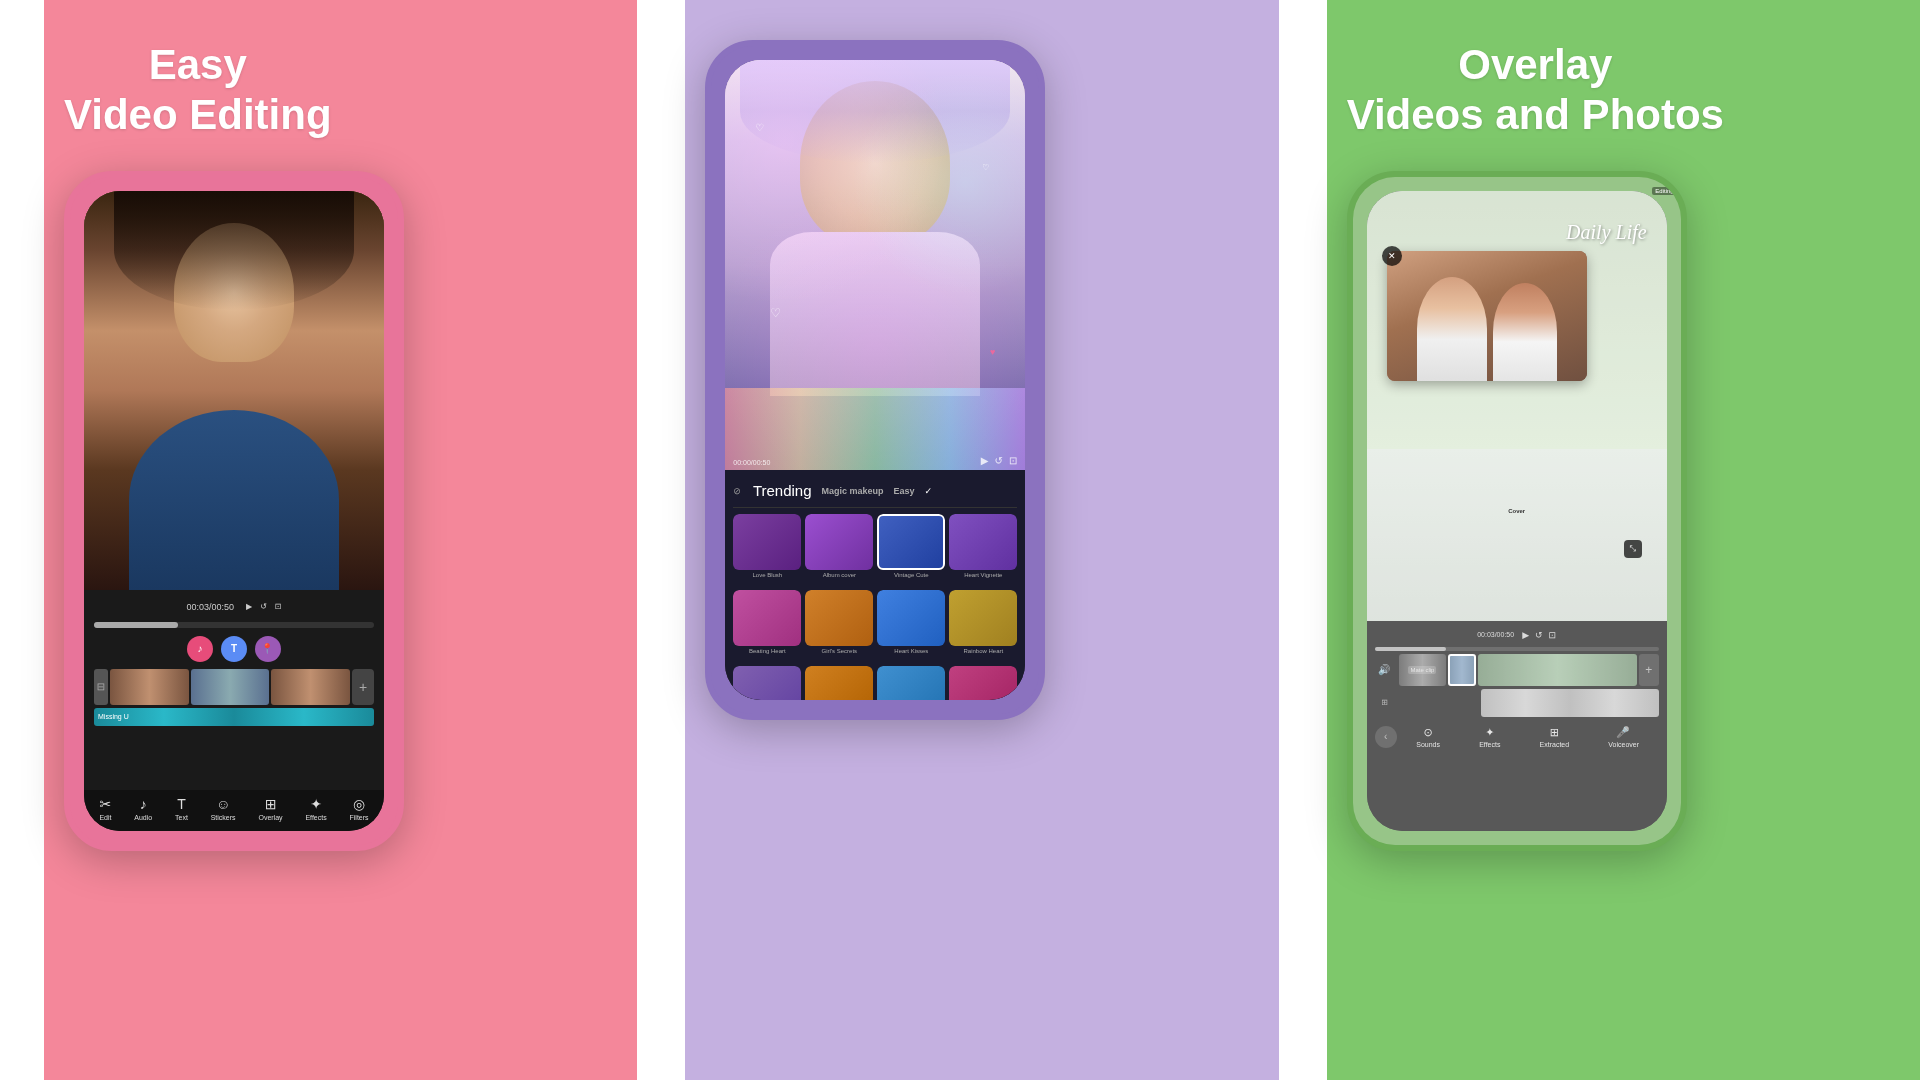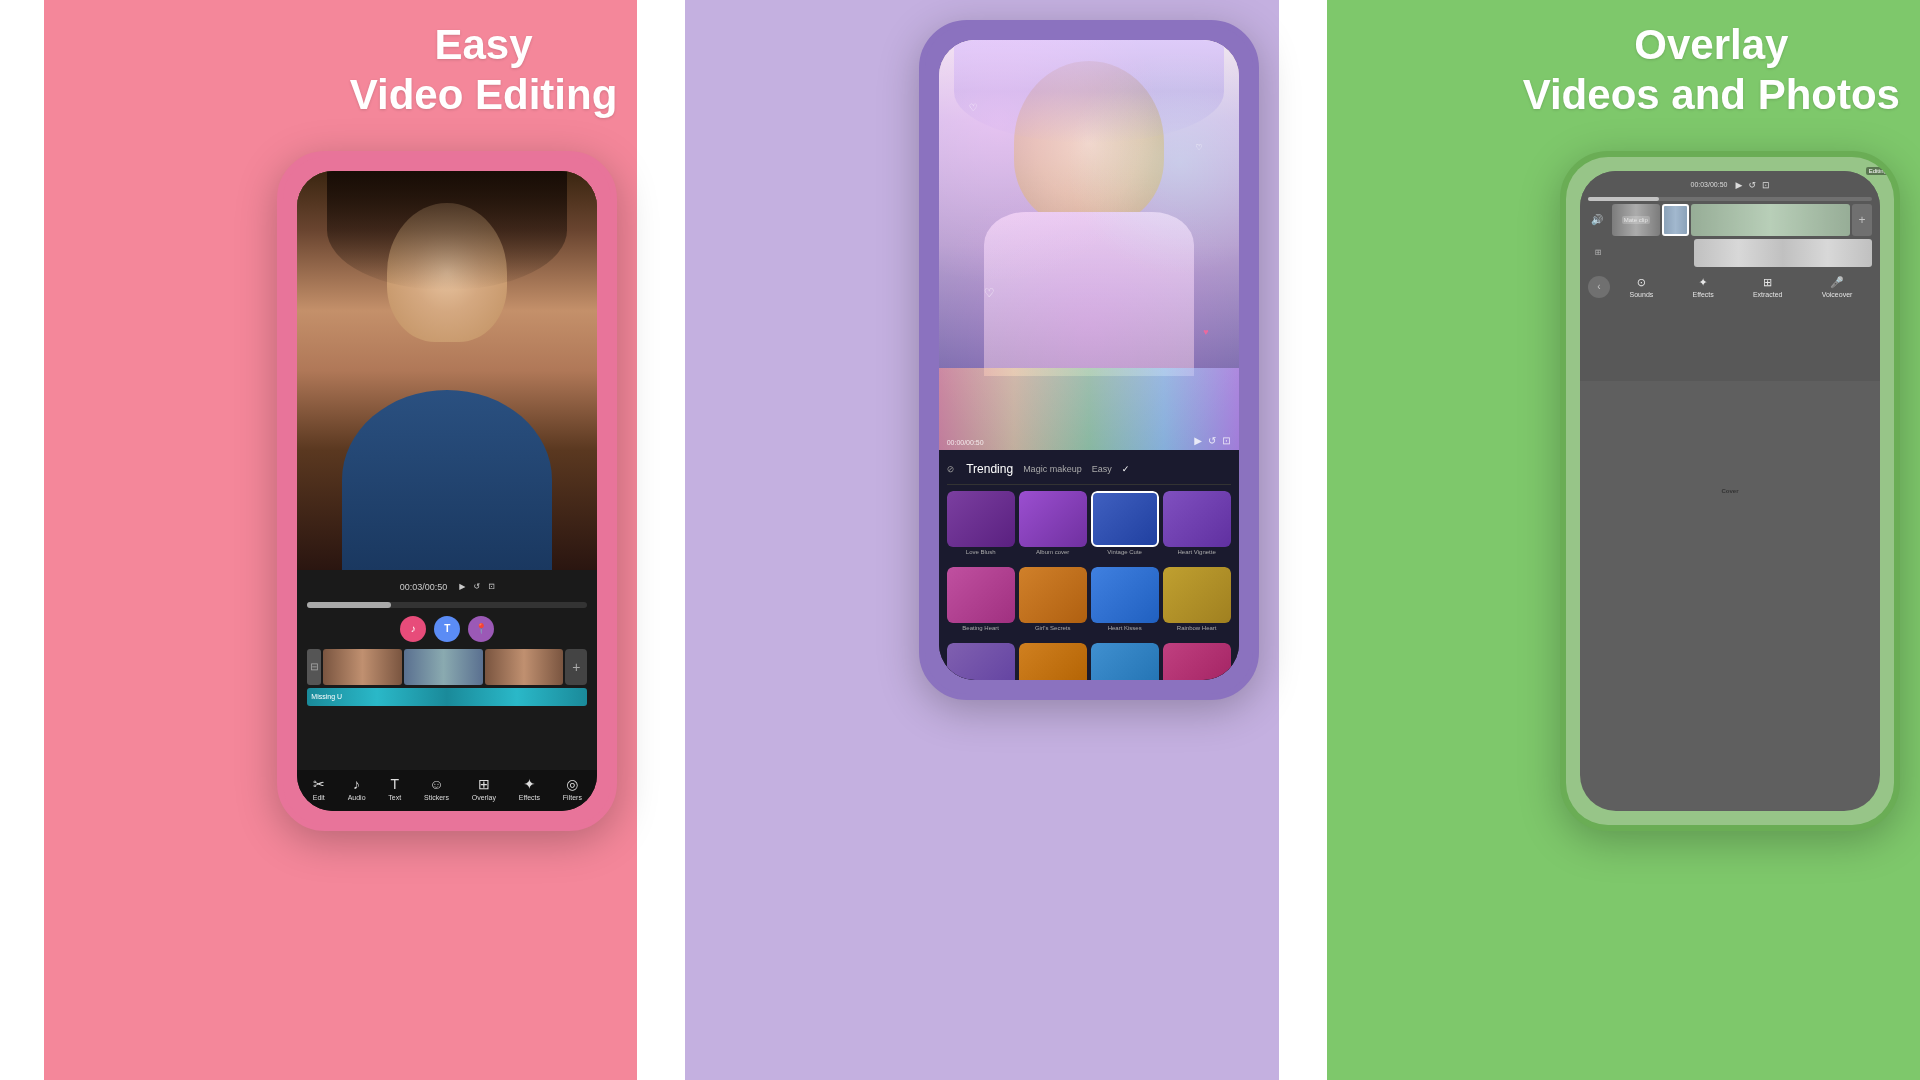--- a/index.html
+++ b/index.html
@@ -10,23 +10,23 @@
       flex-direction: row;
       font-family: Arial, sans-serif;
       overflow: hidden;
     }
 
     
     .panel {
       flex: 1;
       display: flex;
       flex-direction: column;
-      align-items: flex-end;
+      align-items: flex-start;
       justify-content: flex-start;
-      padding: 20px 20px 20px;
+      padding: 40px 20px 20px;
       position: relative;
       margin-left: 44px;
     }
     .panel-pink { background-color: #F4879A; }
     .panel-purple { background-color: #C4B0E0; }
     .panel-green { background-color: #7EC86B; }
 
     .panel-title {
       color: white;
       font-size: 42px;
@@ -258,24 +258,25 @@
     .effects-tabs {
       display: flex;
       align-items: center;
       gap: 10px;
       padding: 4px 0 8px;
       border-bottom: 1px solid #333;
     }
     .effect-tab {
       color: #aaa;
       font-size: 9px;
+      font-weight: bold;
     }
     .effect-tab-active {
       color: white;
-      font-size: 12px;
+      font-size: 15px;
     }
     .effects-grid {
       display: grid;
       grid-template-columns: repeat(4, 1fr);
       gap: 4px;
       margin-top: 6px;
     }
     .effect-cell {
       border-radius: 6px;
       overflow: hidden;
@@ -645,20 +646,43 @@
 
 <div class="panel-divider"></div>
 
 <div class="panel panel-green">
   <h1 class="panel-title" style="white-space:pre-line;">Overlay
 Videos and Photos</h1>
 
   <div class="phone-frame phone-green">
     <div class="phone-screen">
 
+      <div class="green-screen-top">
+        <div class="bg-room">
+
+          <div style="position:absolute;top:0;left:0;right:0;bottom:40%;background:linear-gradient(180deg,#c8d8c0 0%,#d8e8d0 100%);"></div>
+          <div style="position:absolute;bottom:0;left:0;right:0;top:60%;background:linear-gradient(180deg,#e0e8e0 0%,#d0d8d0 100%);"></div>
+
+          <div class="daily-life-text">Daily Life</div>
+
+          <div class="close-btn-overlay">✕</div>
+
+          <div class="overlay-photo">
+            <div class="overlay-photo-inner">
+
+              <div style="position:relative;width:100%;height:100%;overflow:hidden;">
+                <div style="position:absolute;bottom:0;left:15%;width:35%;height:80%;background:linear-gradient(180deg,#d4a080 0%,#e8c0a0 30%,#f0f0f0 60%,#e0e0e0 100%);border-radius:50% 50% 0 0;"></div>
+                <div style="position:absolute;bottom:0;right:15%;width:32%;height:75%;background:linear-gradient(180deg,#c08060 0%,#d8a080 30%,#f5f5f5 60%,#e5e5e5 100%);border-radius:50% 50% 0 0;"></div>
+              </div>
+            </div>
+          </div>
+
+          <div class="resize-btn-overlay">⤡</div>
+        </div>
+      </div>
 
       <div class="green-timeline">
         <div class="green-playback">
           <span style="color:#ccc;font-size:7px;">00:03/00:50</span>
           <div style="display:flex;gap:6px;align-items:center;">
             <span style="color:#ccc;font-size:9px;">▶</span>
             <span style="color:#ccc;font-size:9px;">↺</span>
             <span style="color:#ccc;font-size:9px;">⊡</span>
           </div>
         </div>

